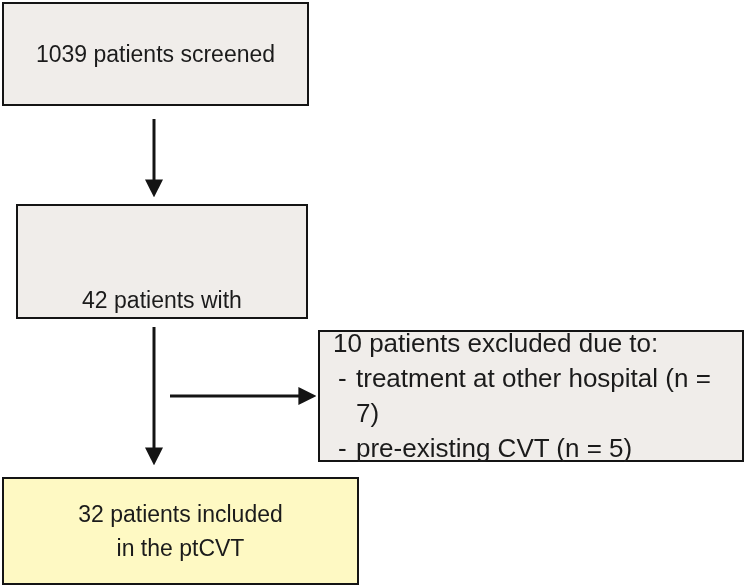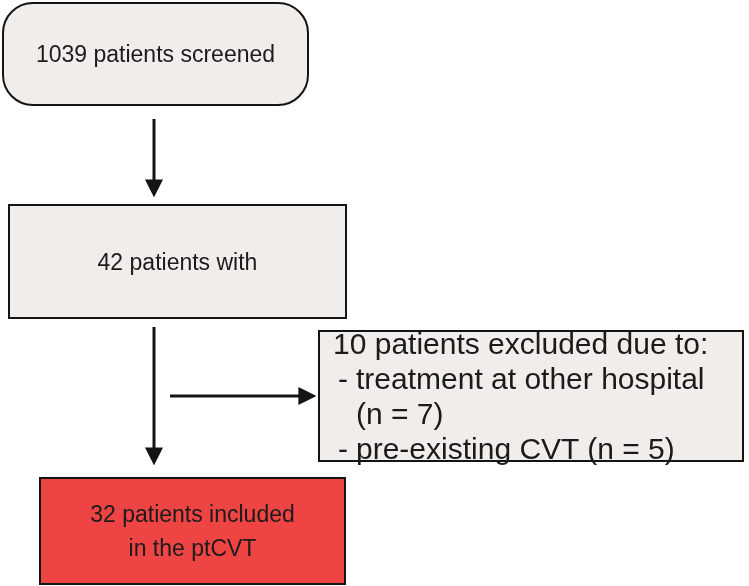--- a/index.html
+++ b/index.html
@@ -30,27 +30,27 @@
     display: flex;
     flex-direction: column;
     justify-content: center;
   }
   .box.centered {
     align-items: center;
     text-align: center;
     font-size: 23px;
     line-height: 34px;
   }
-  .box-screened  { left: 2px;   top: 2px;   width: 307px; height: 104px; border-radius: 31px; }
-  .box-ich       { left: 8px;   top: 204px; width: 339px; height: 115px; }
+  .box-screened  { left: 2px;   top: 2px;   width: 307px; height: 104px; }
+  .box-ich       { left: 16px;   top: 204px; width: 292px; height: 115px; justify-content: flex-end; }
   .box-excluded  { left: 318px; top: 330px; width: 426px; height: 132px;
                    align-items: flex-start; text-align: left;
-                   font-size: 30px; line-height: 35px; padding: 0 10px 0 13px; }
-  .box-included  { left: 2px;   top: 477px; width: 307px; height: 108px;
-                   background: #ef4444; margin-left: 37px; }
+                   font-size: 26px; line-height: 35px; padding: 0 10px 0 13px; }
+  .box-included  { left: 2px;   top: 477px; width: 357px; height: 108px;
+                   background: #fef9c3; }
   .ex-item { display: flex; }
   .ex-bullet {
     display: inline-block;
     width: 18px;
     margin-left: 5px;
     flex: 0 0 auto;
     text-align: left;
   }
 </style>
 </head>

